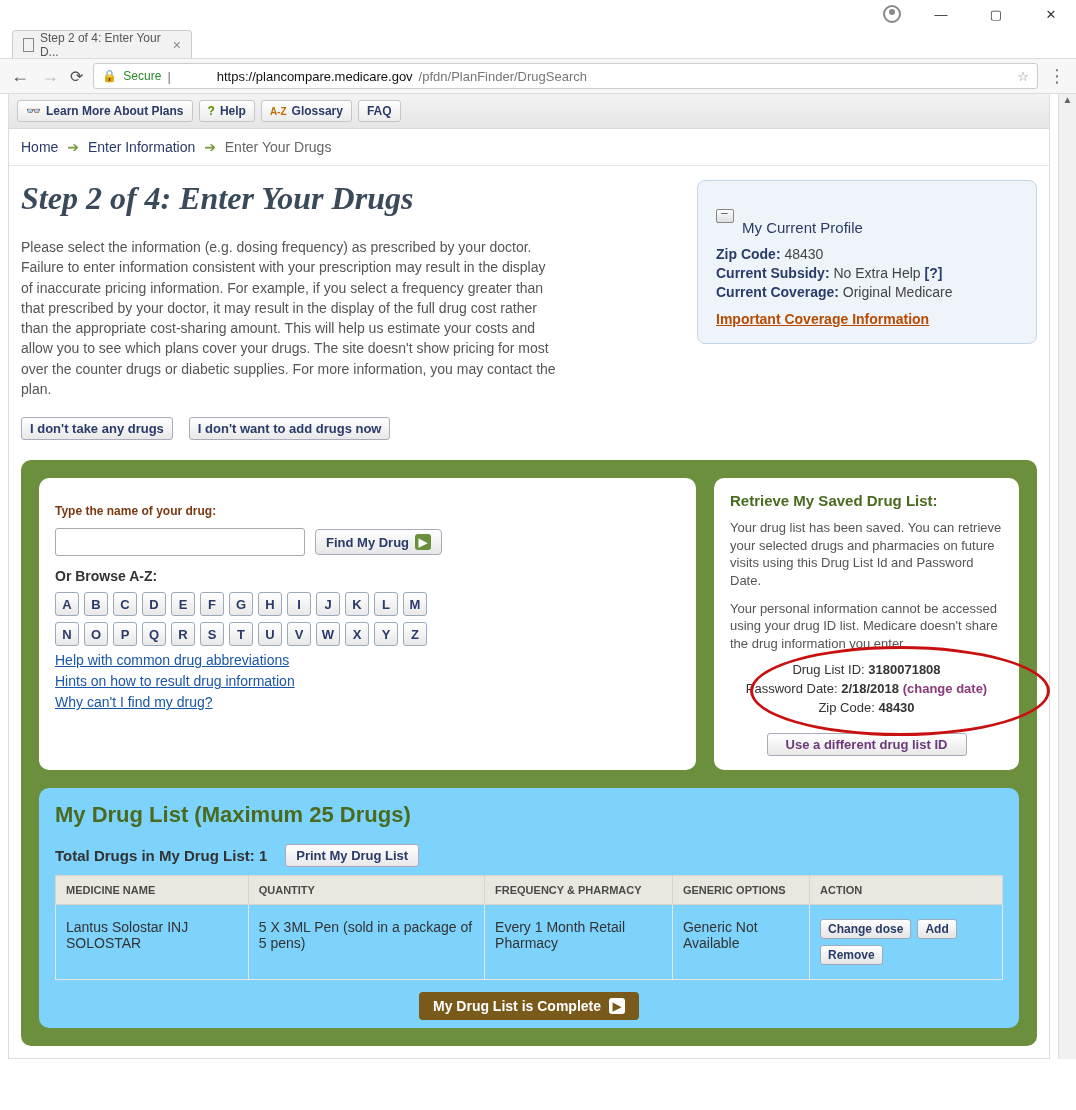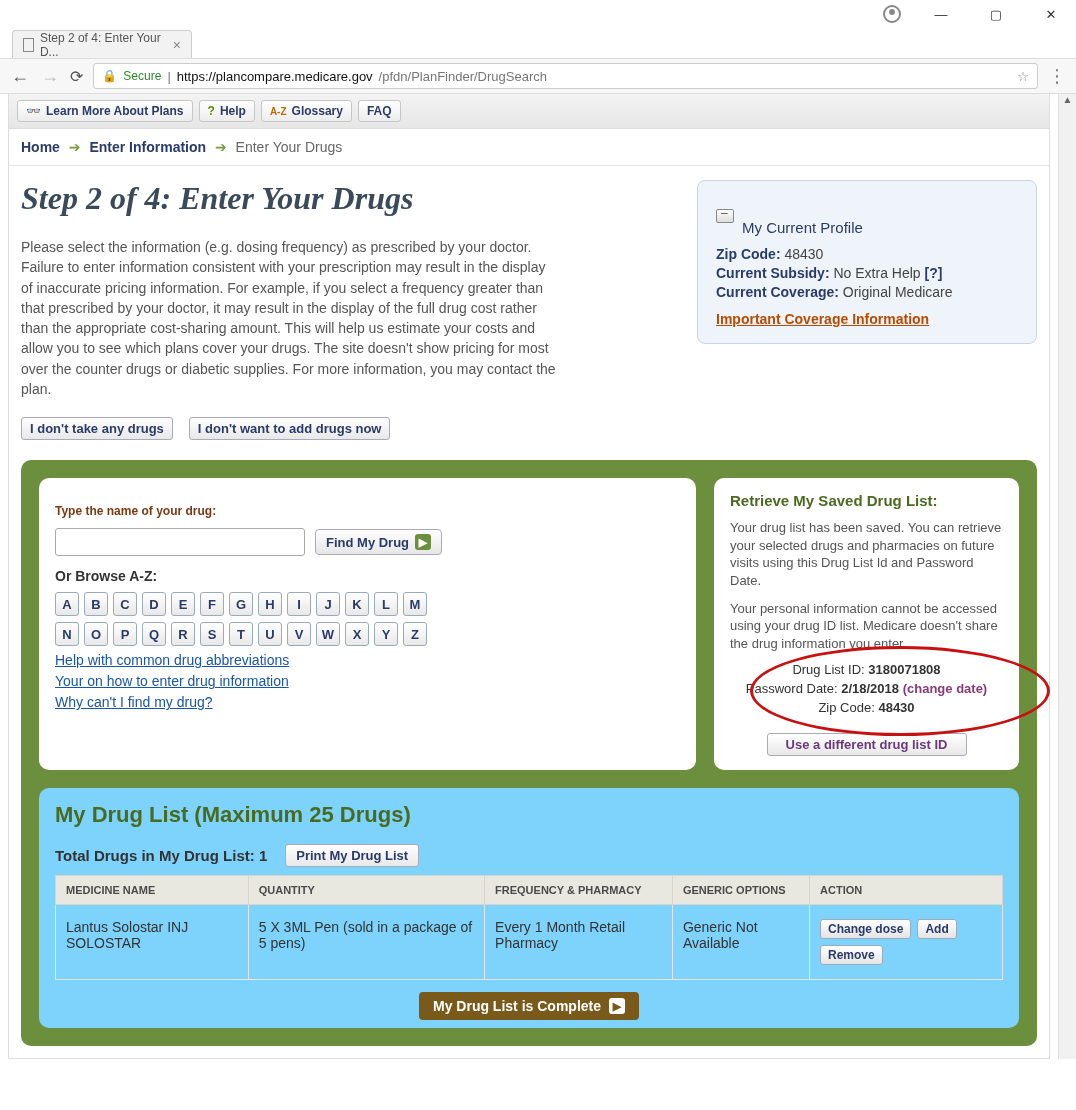--- a/index.html
+++ b/index.html
@@ -19,40 +19,40 @@
 
 
 .url-bar-row { display: flex; align-items: center; height: 36px; border-top: 1px solid #ddd; border-bottom: 1px solid #ddd; padding: 0 10px; gap: 10px; background: #f7f7f7; }
 .nav-arrow { color: #555; font-size: 18px; width: 20px; text-align: center; }
 .nav-arrow.fwd { color: #bbb; }
 .reload { font-size: 16px; color: #555; }
 .url-field { flex: 1; display: flex; align-items: center; height: 26px; border: 1px solid #ccc; border-radius: 3px; background: #fff; padding: 0 8px; font-size: 13px; color: #555; gap: 6px; }
 .secure-ic { color: #2a8a2a; font-size: 12px; }
 .secure-txt { color: #2a8a2a; font-size: 12px; }
 .url-seg { color: #777; }
-.url-seg.dark { color: #111; }
+.url-seg.dark { color: #111; margin-left: 40px; }
 .star-ic { margin-left: auto; color: #888; }
 .menu-dots { color: #777; font-size: 18px; }
 
 
 .page-viewport { display: flex; }
 .page-scroll { width: 18px; background: #f1f1f1; border-left: 1px solid #ddd; }
 .page-scroll .thumb-up { width: 100%; text-align: center; font-size: 10px; color: #666; }
 
 .page { flex: 1; margin: 0 8px; border: 1px solid #ddd; border-top: none; background: #fff; }
 
 
 .top-links { display: flex; gap: 6px; padding: 6px 8px; border-bottom: 1px solid #dcdcdc; background: linear-gradient(#f3f3f3,#e6e6e6); }
 .top-link-btn { display: inline-flex; align-items: center; gap: 5px; height: 22px; padding: 0 8px; background: linear-gradient(#fff,#ececec); border: 1px solid #c6c6c6; border-radius: 3px; font-size: 12px; color: #2a3b6a; font-weight: bold; }
 .tl-ic { font-weight: bold; color: #5b8a00; }
 .tl-ic.az { font-size: 10px; color: #c36b00; }
 
 
 .breadcrumb { padding: 10px 12px; font-size: 14px; color: #666; border-bottom: 1px solid #e6e6e6; }
-.breadcrumb .bc-link { color: #2a3b6a; font-weight: bold; }
+.breadcrumb .bc-link { color: #2a3b6a; font-weight: normal; }
 .breadcrumb .arrow { color: #7b9b3e; margin: 0 5px; }
 
 
 .main-row { display: flex; padding: 14px 12px 8px; gap: 20px; }
 .main-left { flex: 1; }
 .main-right { width: 340px; }
 
 .page-title { font-family: Georgia, serif; font-style: italic; font-size: 32px; color: #3a4a5a; margin-bottom: 20px; }
 .intro-text { font-size: 14px; color: #555; line-height: 1.45; margin-bottom: 18px; max-width: 540px; }
 
@@ -233,21 +233,21 @@
             <span class="az-btn">S</span>
             <span class="az-btn">T</span>
             <span class="az-btn">U</span>
             <span class="az-btn">V</span>
             <span class="az-btn">W</span>
             <span class="az-btn">X</span>
             <span class="az-btn">Y</span>
             <span class="az-btn">Z</span>
           </div>
       <a class="help-link">Help with common drug abbreviations</a>
-      <a class="help-link">Your on how to enter drug information</a>
+      <a class="help-link">Hints on how to result drug information</a>
       <a class="help-link">Why can't I find my drug?</a>
     </div>
 
     <div class="card card-right">
       <div class="retrieve-title">Retrieve My Saved Drug List:</div>
       <p class="retr-text">Your drug list has been saved. You can retrieve your selected drugs and pharmacies on future visits using this Drug List Id and Password Date.</p>
       <p class="retr-text">Your personal information cannot be accessed using your drug ID list. Medicare doesn't share the drug information you enter.</p>
       <div class="info-ellipse-wrap">
         <div class="red-ellipse"></div>
         <div class="info-line"><span>Drug List ID:</span> <b>3180071808</b></div>

